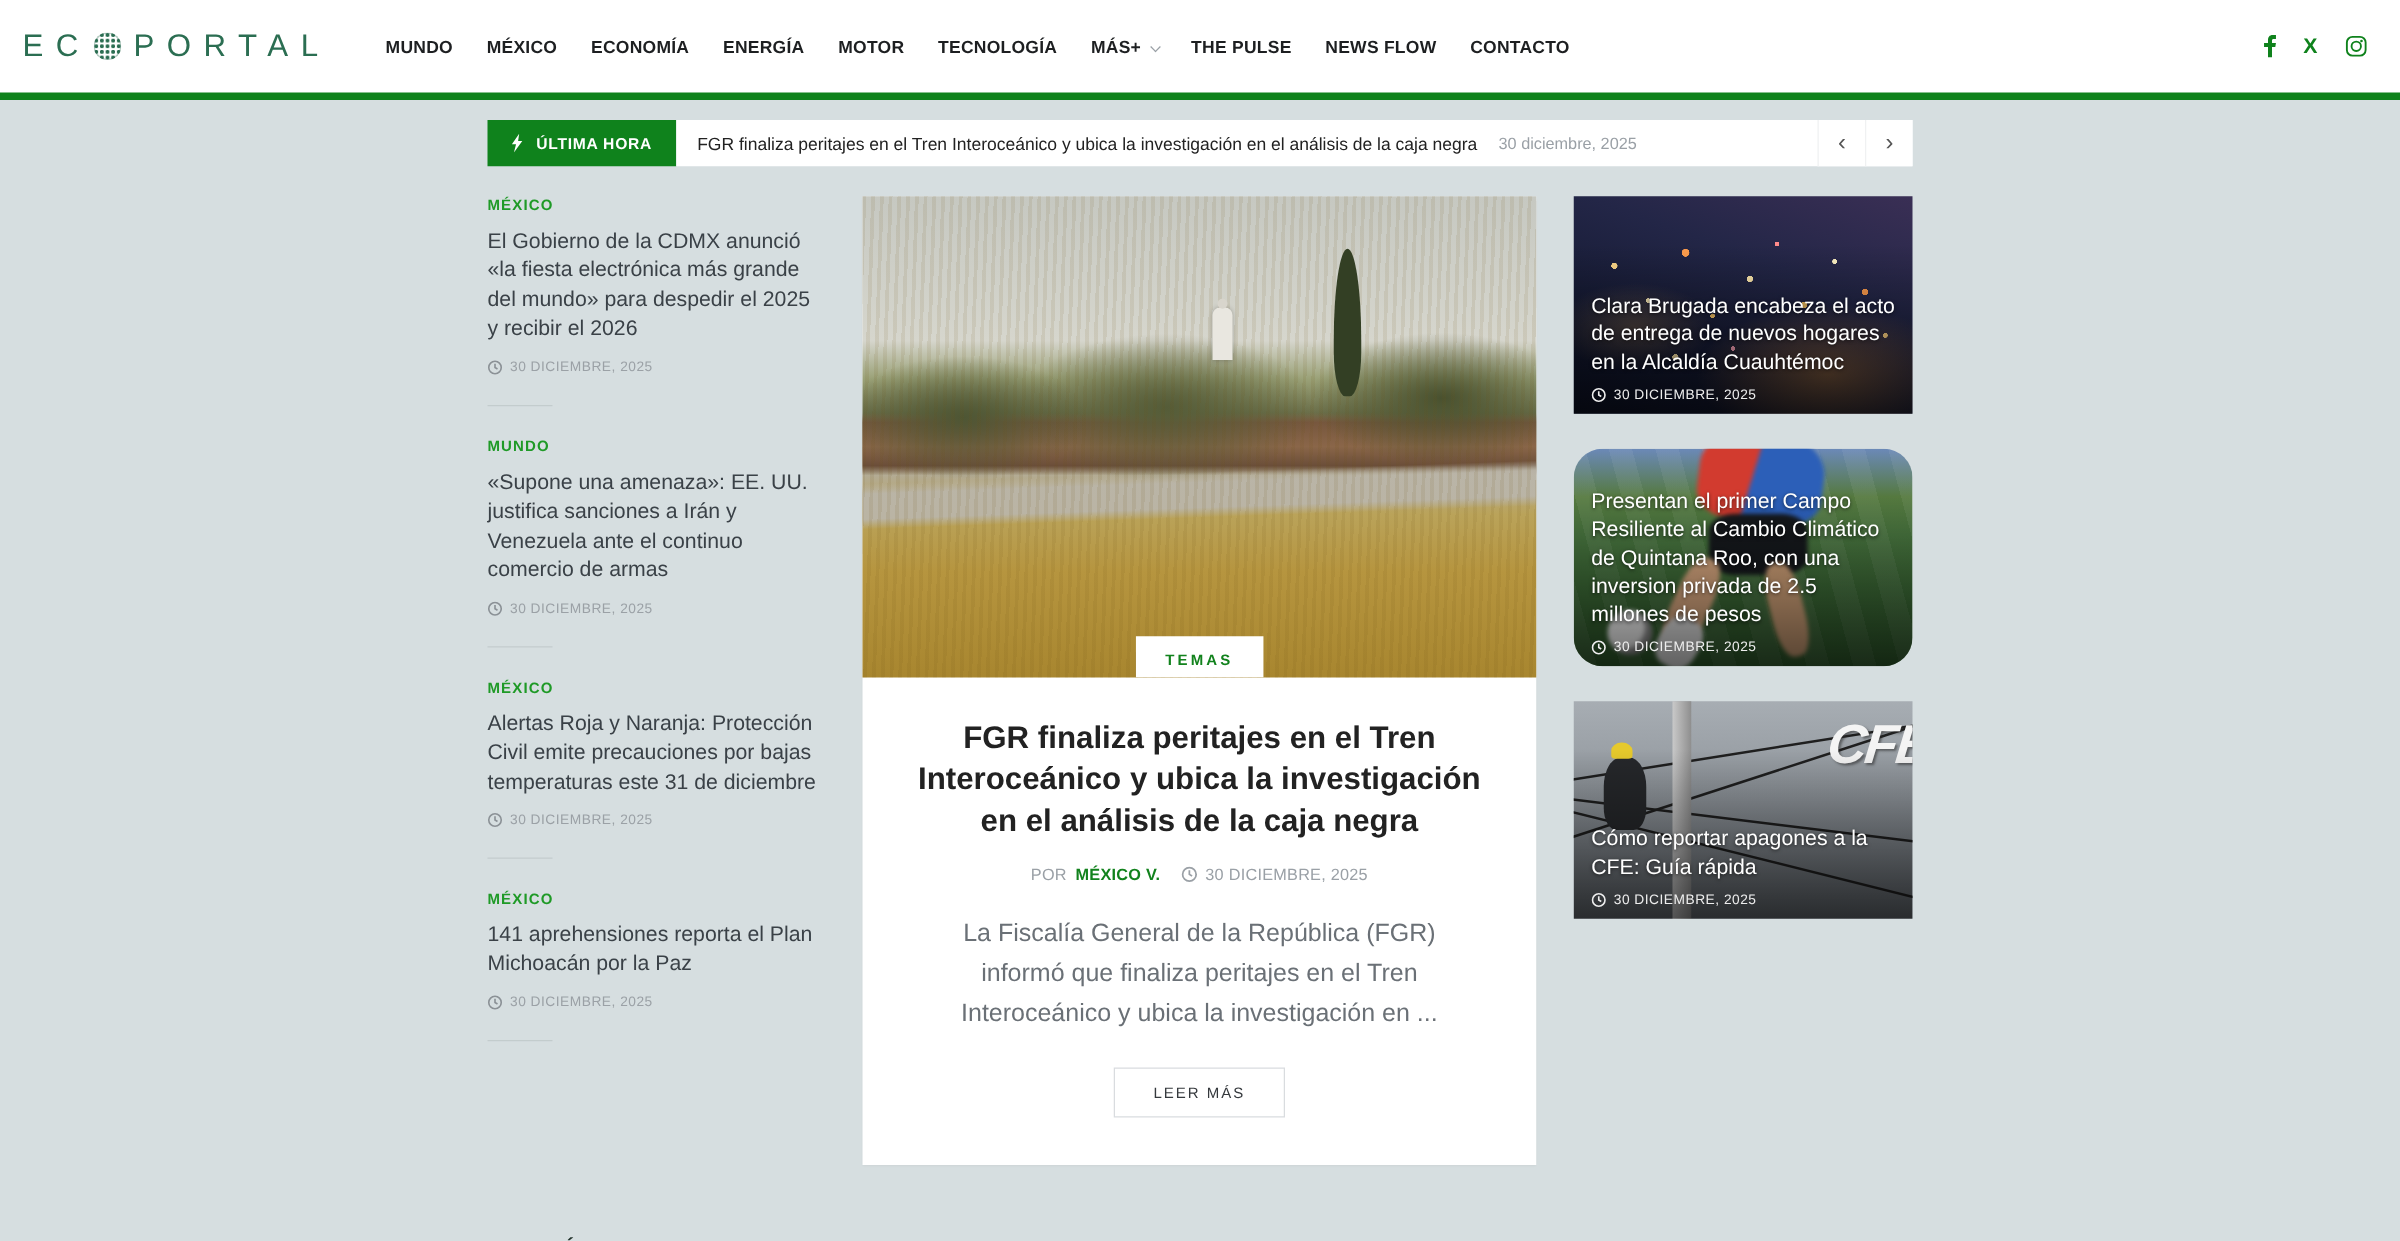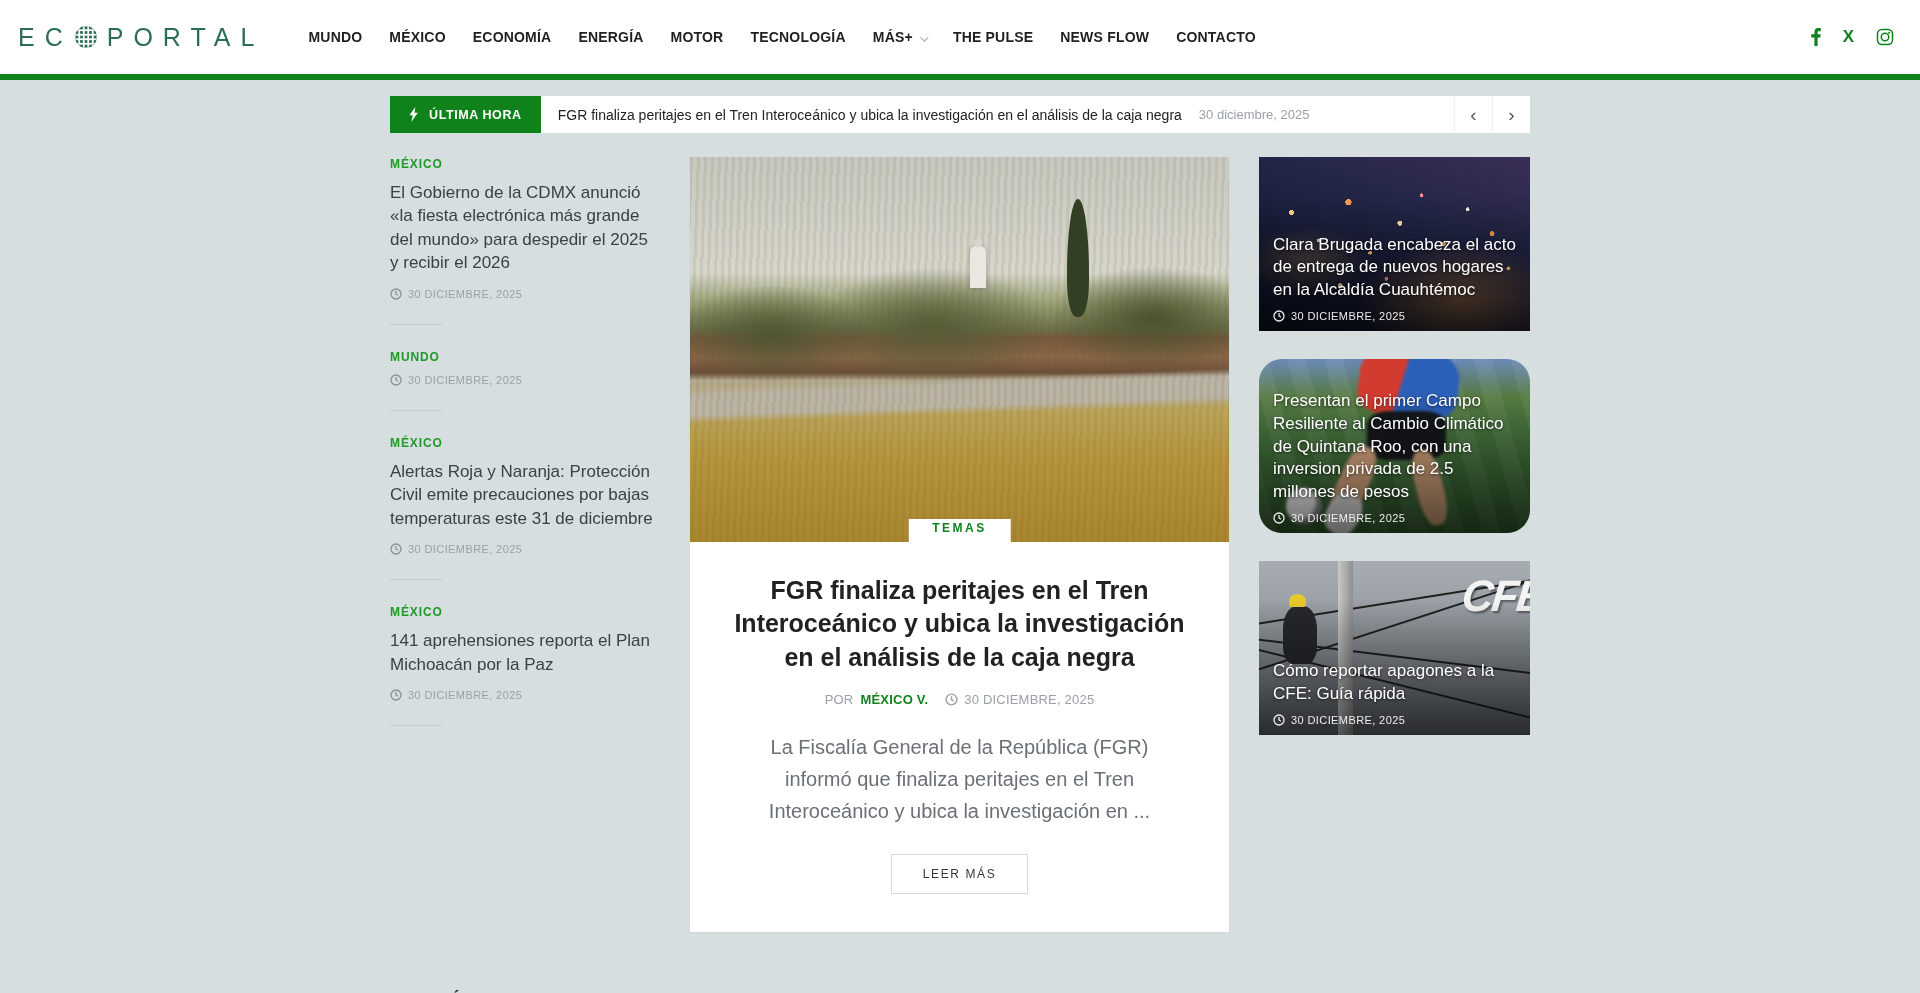--- a/index.html
+++ b/index.html
@@ -62,21 +62,21 @@
       linear-gradient(180deg, rgba(0,0,0,0) 45%, #77573e 47%, #8a6649 52%, #6b4e39 56%, rgba(0,0,0,0) 58%),
       linear-gradient(180deg, #c6c8c1 0%, #d6d6cd 30%, #9aa177 38%, #6b6f4a 45%, #8a7a55 52%, #b3ab93 58%, #baa35a 66%, #b6953f 78%, #a8862f 100%); }
   .church { position:absolute; left:52%; top:23%; width:16px; height:42px;
     background:#e9e7e0; border-radius:6px 6px 0 0; box-shadow:0 0 4px rgba(0,0,0,.25); }
   .church::after { content:""; position:absolute; left:4px; top:-7px; width:8px; height:8px;
     background:#d8d5cc; border-radius:50%; }
   .cypress { position:absolute; left:70%; top:11%; width:22px; height:118px; background:#333f24;
     border-radius:50% 50% 42% 42% / 62% 62% 30% 30%; }
   .temas-badge { position:absolute; bottom:0; left:50%; transform:translateX(-50%);
     background:#fff; color:#12821d; font-size:12px; font-weight:bold; letter-spacing:2.5px;
-    padding:2px 24px 7px; }
+    padding:12px 24px 7px; }
   .featured-body { padding:24px 44px 38px; text-align:center; }
   .featured-title { font-size:25px; font-weight:bold; color:#222; line-height:1.33; margin:8px 0 18px; }
   .byline { display:flex; justify-content:center; align-items:center; gap:7px;
     font-size:13px; color:#9aa0a6; letter-spacing:.2px; }
   .byline .author { color:#12821d; font-weight:bold; }
   .byline .b-date { display:flex; align-items:center; gap:6px; margin-left:10px; }
   .excerpt { font-size:20px; color:#6a7076; line-height:1.6; margin:24px 26px 27px; }
   .read-more { display:inline-block; border:1px solid #d9dcdf; background:#fff;
     padding:12px 31px; font-size:12px; letter-spacing:1.6px; color:#35393d; cursor:pointer;
     font-family:"Liberation Sans", sans-serif; }
@@ -214,20 +214,21 @@
               <circle cx="12" cy="12" r="10" fill="none" stroke="#8b9196" stroke-width="2.6"></circle>
               <path d="M12 6v6l4 2.5" fill="none" stroke="#8b9196" stroke-width="2.6"></path>
             </svg>
           <span>30 DICIEMBRE, 2025</span>
         </div>
       </article>
       <hr class="mini-divider">
 
       <article class="mini">
         <div class="cat">MUNDO</div>
+        <a class="title" style="display:block">«Supone una amenaza»: EE. UU. justifica sanciones a Irán y Venezuela ante el continuo comercio de armas</a>
         <div class="meta">
           <svg class="clock-ic" width="12" height="12" viewBox="0 0 24 24">
               <circle cx="12" cy="12" r="10" fill="none" stroke="#8b9196" stroke-width="2.6"></circle>
               <path d="M12 6v6l4 2.5" fill="none" stroke="#8b9196" stroke-width="2.6"></path>
             </svg>
           <span>30 DICIEMBRE, 2025</span>
         </div>
       </article>
       <hr class="mini-divider">
 

